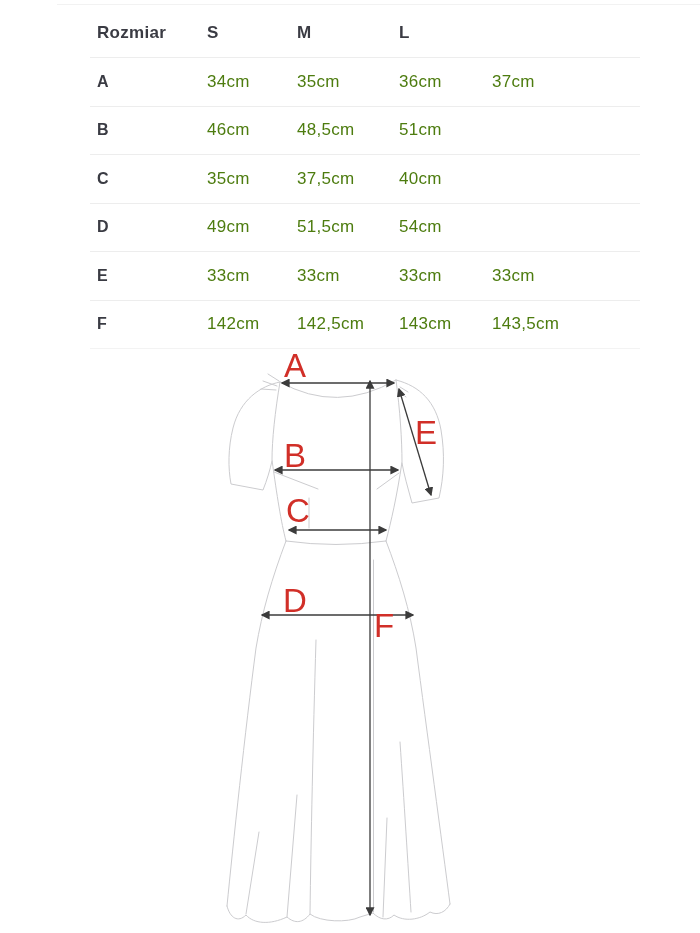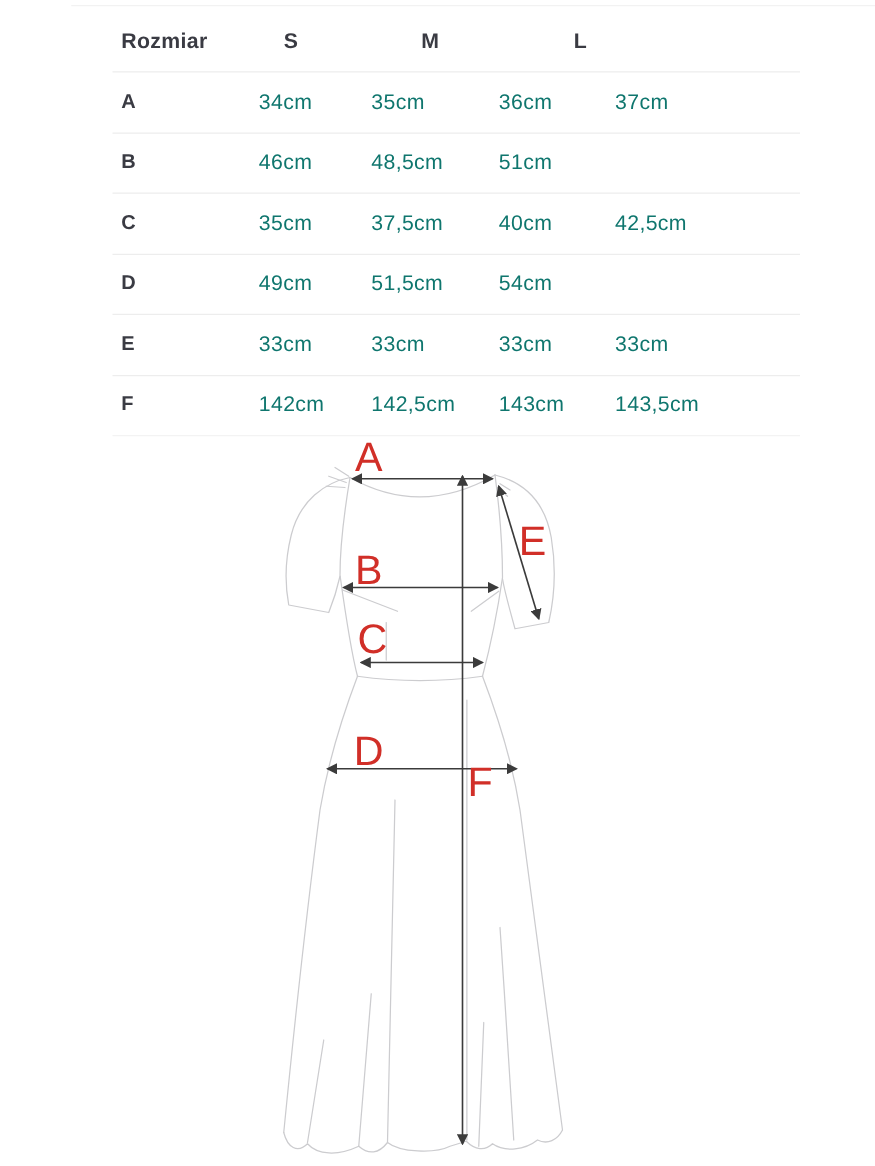--- a/index.html
+++ b/index.html
@@ -13,26 +13,26 @@
   .size-table{
     position:absolute;top:9px;left:90px;width:550px;
   }
   .t-row{
     display:grid;
     grid-template-columns:110px 90px 102px 93px 155px;
     align-items:center;
     height:47.5px;
     border-bottom:1px solid #ededed;
   }
-  .t-row.header{height:48px;gap:20px;}
+  .t-row.header{height:48px;}
   .t-row.last{border-bottom:1px solid #f3f3f3;}
   .cell{
     padding-left:7px;
     font-size:17px;
-    color:#0f766e;
+    color:#4d7c0f;
     letter-spacing:.3px;
     white-space:nowrap;
   }
   .cell.head, .cell.rowlabel{
     font-weight:bold;
     color:#3a3b43;
     font-size:17px;
   }
   .cell.rowlabel{font-size:16px;}
   .diagram-svg{position:absolute;left:0;top:0;width:700px;height:933px;}
@@ -70,21 +70,20 @@
     <div class="cell">46cm</div>
     <div class="cell">48,5cm</div>
     <div class="cell">51cm</div>
   </div>
 
   <div class="t-row">
     <div class="cell rowlabel">C</div>
     <div class="cell">35cm</div>
     <div class="cell">37,5cm</div>
     <div class="cell">40cm</div>
-    <div class="cell">42,5cm</div>
   </div>
 
   <div class="t-row">
     <div class="cell rowlabel">D</div>
     <div class="cell">49cm</div>
     <div class="cell">51,5cm</div>
     <div class="cell">54cm</div>
   </div>
 
   <div class="t-row">

